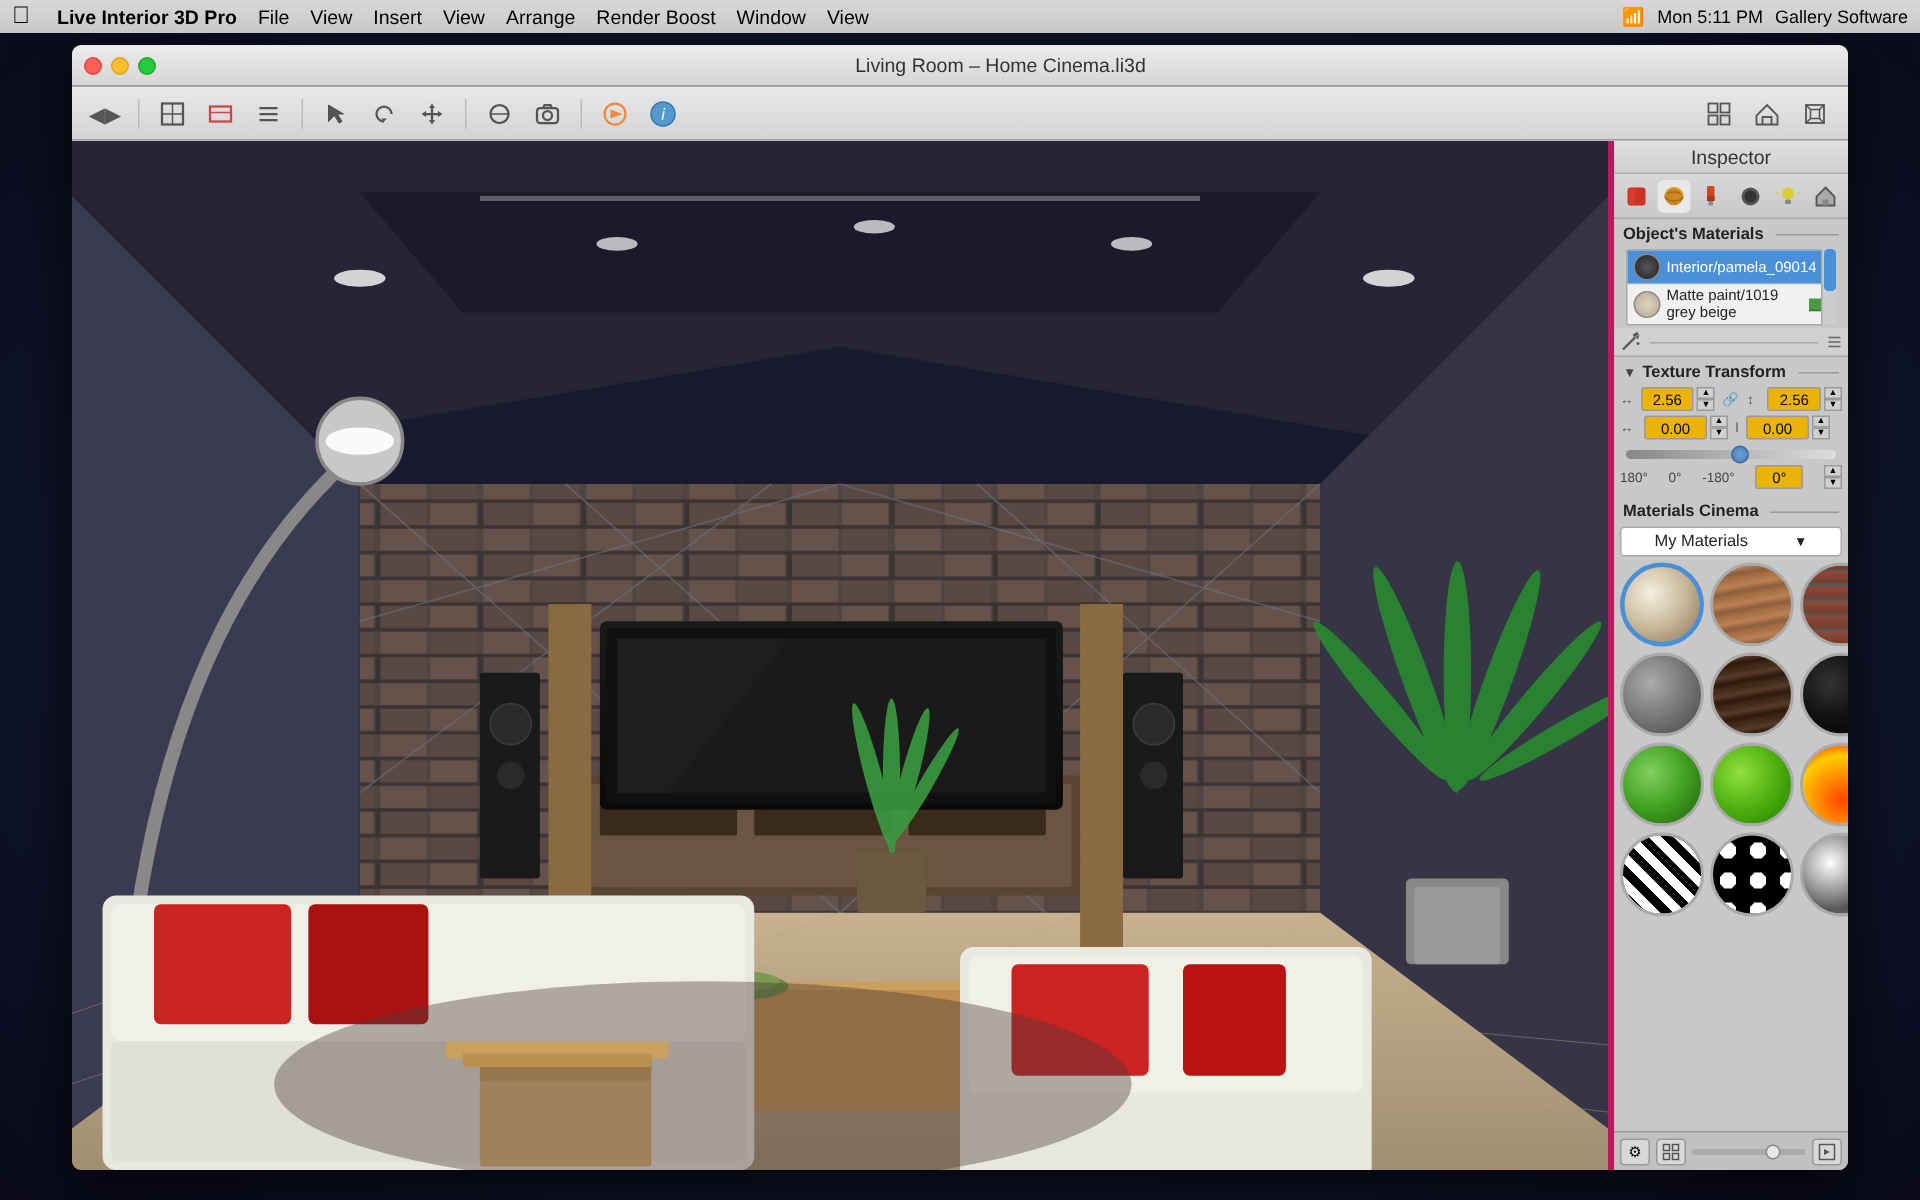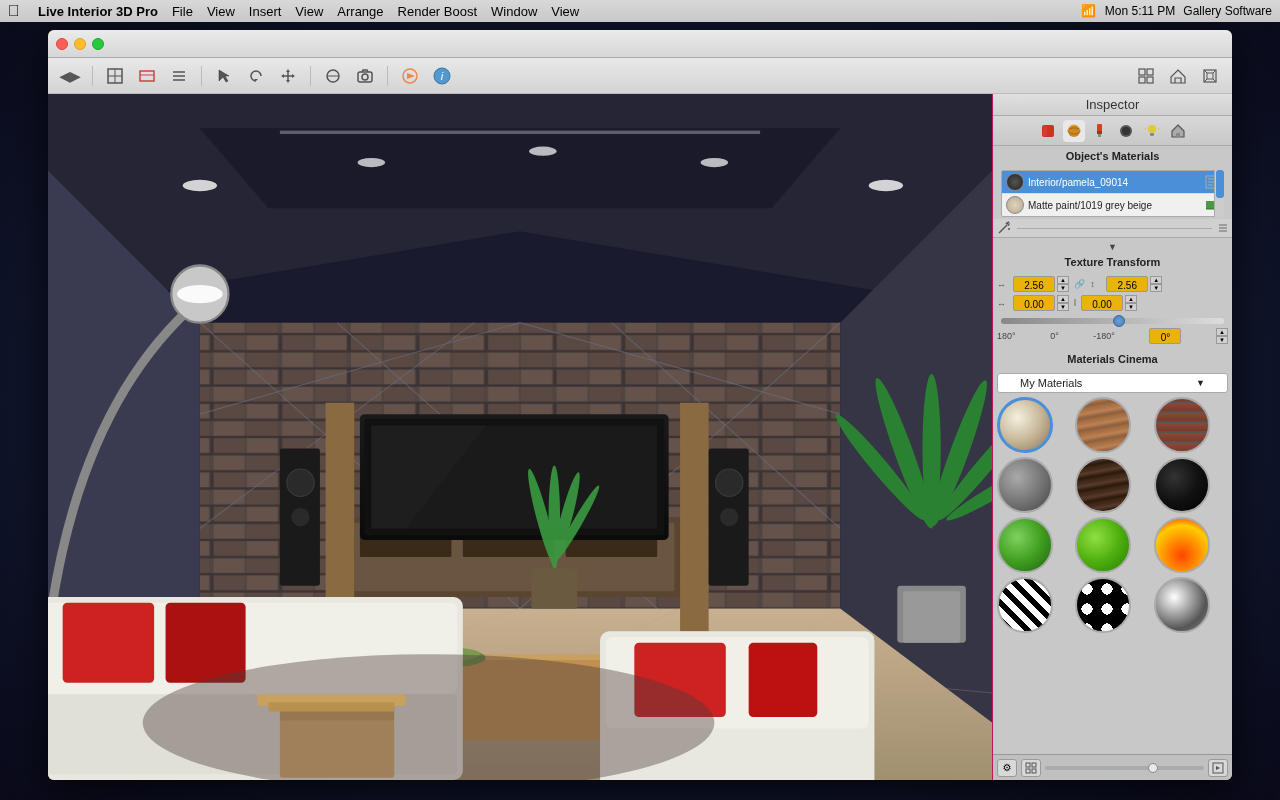--- a/index.html
+++ b/index.html
@@ -116,25 +116,25 @@
     
     .viewport {
       flex: 1;
       position: relative;
       overflow: hidden;
       background: #1a1a2e;
     }
 
     
     .inspector {
-      width: 240px;
+      width: 160px;
       background: #c8c8c8;
       display: flex;
       flex-direction: column;
-      border-left: 1px solid #be185d;
+      border-left: 4px solid #be185d;
       flex-shrink: 0;
     }
     .inspector-title-bar {
       height: 22px;
       background: linear-gradient(to bottom, #e0e0e0, #d0d0d0);
       display: flex;
       align-items: center;
       justify-content: center;
       font-size: 13px;
       font-weight: 500;
@@ -170,21 +170,20 @@
     
     .section-header {
       font-size: 11px;
       font-weight: 600;
       color: #222;
       padding: 4px 6px 2px 6px;
       display: flex;
       align-items: center;
       gap: 4px;
       background: #c8c8c8;
-      flex-direction: column;
     }
     .section-divider {
       flex: 1;
       height: 1px;
       background: #999;
       margin-left: 4px;
     }
 
     
     .materials-list {
@@ -421,20 +420,21 @@
 </div>
 
 <div class="app-window">
 
   <div class="title-bar">
     <div class="traffic-lights">
       <div class="traffic-light tl-red"></div>
       <div class="traffic-light tl-yellow"></div>
       <div class="traffic-light tl-green"></div>
     </div>
+    <div class="title-bar-title">Living Room – Home Cinema.li3d</div>
   </div>
 
   <div class="toolbar">
     <div class="toolbar-btn">◀▶</div>
     <div class="toolbar-separator"></div>
     <div class="toolbar-btn">
       <svg width="18" height="18" viewBox="0 0 18 18" fill="none">
         <rect x="2" y="2" width="14" height="14" stroke="#555" stroke-width="1.5" fill="none"></rect>
         <line x1="9" y1="2" x2="9" y2="16" stroke="#555" stroke-width="1"></line>
         <line x1="2" y1="9" x2="16" y2="9" stroke="#555" stroke-width="1"></line>

